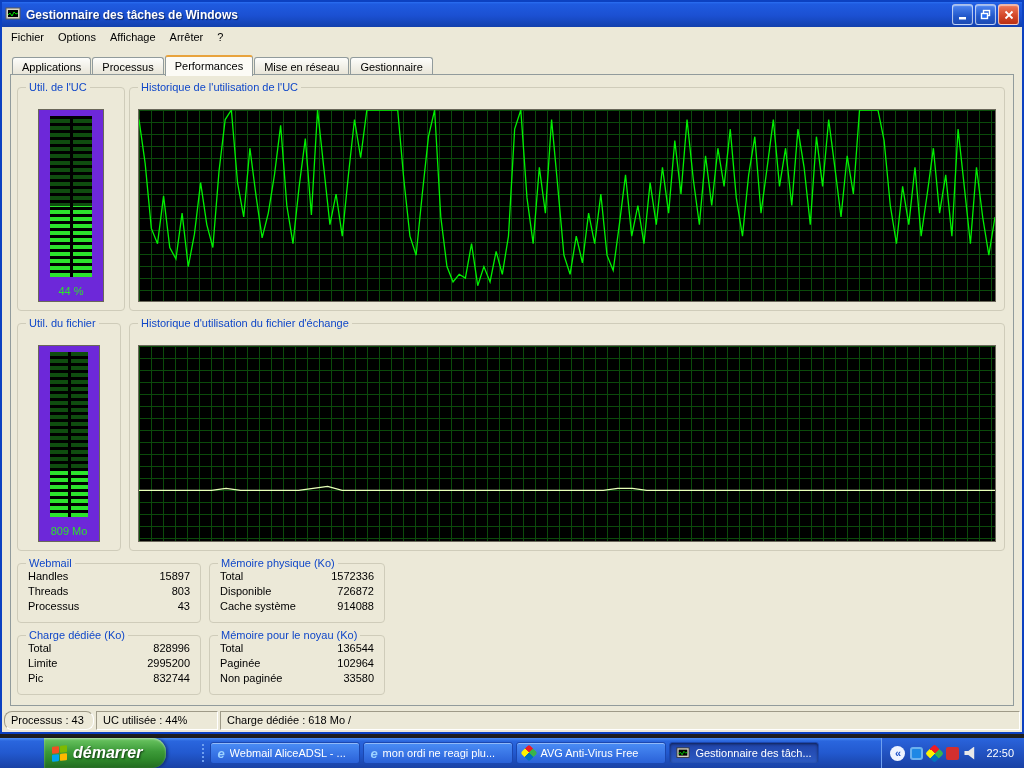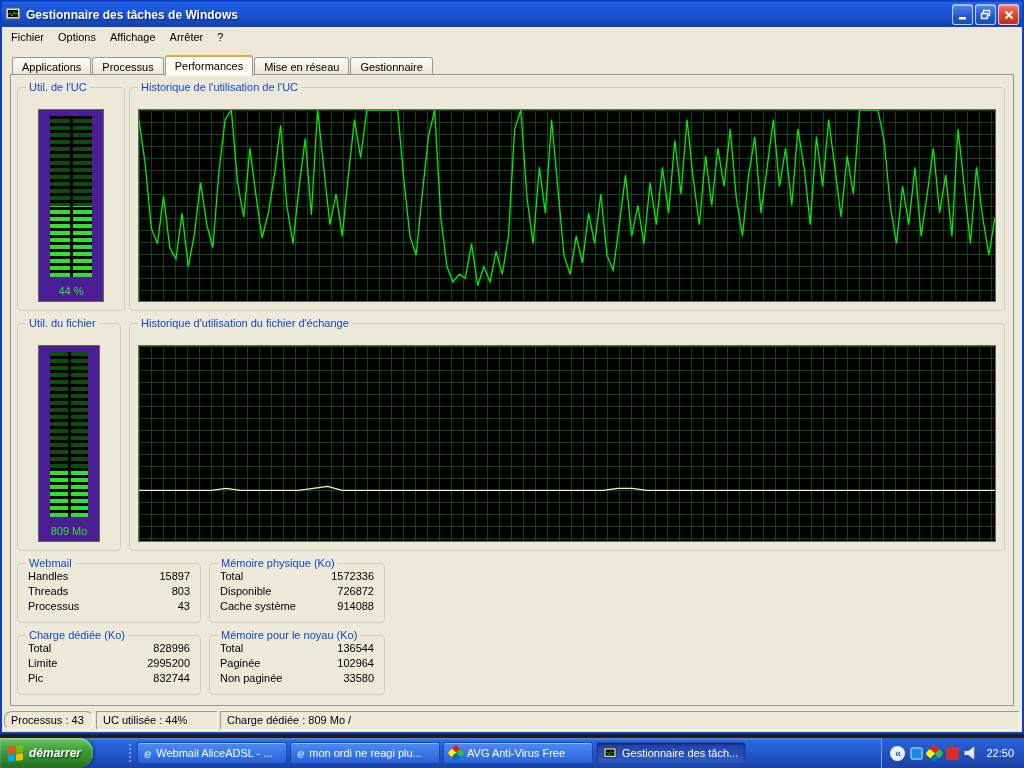--- a/index.html
+++ b/index.html
@@ -39,21 +39,21 @@
   .gbox { position:absolute; border:1px solid #cfccba; border-radius:4px; background:#ece9d8; }
   .gbox legend { margin-left:8px; padding:0 3px; color:#1047c8; }
 
   .cpu-gauge-box { left:6px;  top:6px;   width:108px; height:230px; }
   .cpu-hist-box  { left:118px; top:6px;  right:8px;  height:230px; }
   .pf-gauge-box  { left:6px;  top:242px; width:104px; height:234px; }
   .pf-hist-box   { left:118px; top:242px; right:8px; height:234px; }
 
   
   .gauge-panel { position:absolute; left:20px; right:20px; top:16px; bottom:8px;
-                 background:#4c1d95; border:1px solid #6a675a; }
+                 background:#6d28d9; border:1px solid #6a675a; }
   .led-col { position:absolute; left:11px; right:11px; top:6px; bottom:24px; }
   .led-dim { position:absolute; inset:0;
              background:repeating-linear-gradient(to top,#0f4d0f 0 4px,#000 4px 7px); }
   .led-lit { position:absolute; left:0; right:0; bottom:0;
              background:repeating-linear-gradient(to top,#2ce42c 0 4px,#000 4px 7px); }
   .led-split { position:absolute; top:0; bottom:0; left:50%; width:3px; margin-left:-1.5px; background:#000; }
   .gauge-text { position:absolute; bottom:4px; left:0; right:0; text-align:center; color:#2ce42c; }
 
   
   .graph-wrap { position:absolute; left:8px; right:8px; top:16px; bottom:8px;
@@ -75,24 +75,24 @@
   .statusbar { position:absolute; left:2px; right:2px; bottom:2px; height:21px; background:#ece9d8;
                display:flex; gap:2px; padding-top:2px; }
   .spanel { border:1px solid; border-color:#9e9a88 #fff #fff #9e9a88; padding:2px 6px;
             white-space:nowrap; overflow:hidden; }
   .sp1 { width:90px;border-radius:8px; } .sp2 { width:122px; } .sp3 { flex:1; }
 
   
   .taskbar { position:absolute; left:0; bottom:0; width:1024px; height:30px;
              background:linear-gradient(180deg,#4a8ef5 0,#2a66de 3px,#2259cf 50%,#1941a5 100%);
              display:flex; align-items:center; }
-  .start-btn { height:30px; display:flex; align-items:center; gap:6px; padding:0 12px 0 8px;
+  .start-btn { height:30px; display:flex; align-items:center; gap:6px; padding:0 24px 0 8px;
                background:linear-gradient(180deg,#6cc763 0,#3c9a38 45%,#2f8a2b 70%,#226b20 100%);
-               border-radius:0 14px 14px 0; color:#fff; font-style:italic; font-weight:bold; font-size:12px;
-               text-shadow:1px 1px 2px rgba(0,0,0,.6); box-shadow:inset 0 1px 2px rgba(255,255,255,.5), 2px 0 3px rgba(0,0,0,.35); }
+               border-radius:0 14px 14px 0; color:#fff; font-style:italic; font-weight:bold; font-size:16px;
+               text-shadow:1px 1px 2px rgba(0,0,0,.6); box-shadow:inset 0 1px 2px rgba(255,255,255,.5), 2px 0 3px rgba(0,0,0,.35);margin-left:44px; }
   .winflag { display:inline-grid; grid-template-columns:7px 7px; grid-template-rows:7px 7px; gap:1px;
              transform:skewY(-6deg); }
   .winflag i { border-radius:1px; }
   .f-r{background:#f25022;} .f-g{background:#7fba00;} .f-b{background:#00a4ef;} .f-y{background:#ffb900;}
   .ql-div { width:44px; height:30px; position:relative; }
   .ql-div::after { content:""; position:absolute; right:6px; top:6px; bottom:6px; width:2px;
                    background:repeating-linear-gradient(#6fa0f0 0 2px,transparent 2px 4px); }
   .task-btn { width:150px; height:22px; margin-right:3px; display:flex; align-items:center; gap:5px;
               padding:0 6px; color:#fff; border-radius:3px; border:1px solid #1b47b0;
               background:linear-gradient(#4a8df6,#2a61d8); box-shadow:inset 0 1px 0 rgba(255,255,255,.4);
@@ -272,21 +272,21 @@
           <span>Non paginée</span>
             <span>33580</span>
           </div>
       </fieldset>
 
     </div>
 
     <div class="statusbar">
       <span class="spanel sp1">Processus : 43</span>
       <span class="spanel sp2">UC utilisée : 44%</span>
-      <span class="spanel sp3">Charge dédiée : 809 Mo /</span>
+      <span class="spanel sp3">Charge dédiée : 618 Mo /</span>
     </div>
 
   </div>
 
   <div class="taskbar">
 
     <div class="start-btn">
       <span class="winflag">
         <i class="f-r"></i>
           <i class="f-g"></i>

